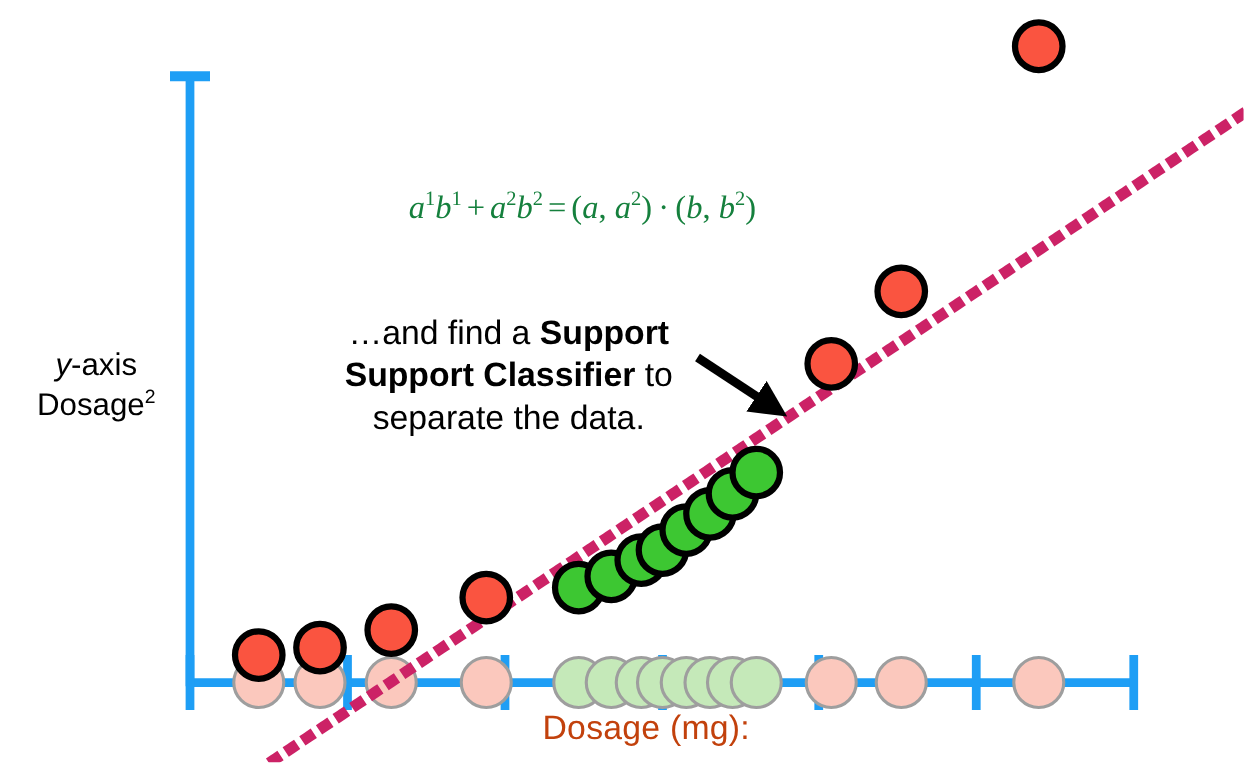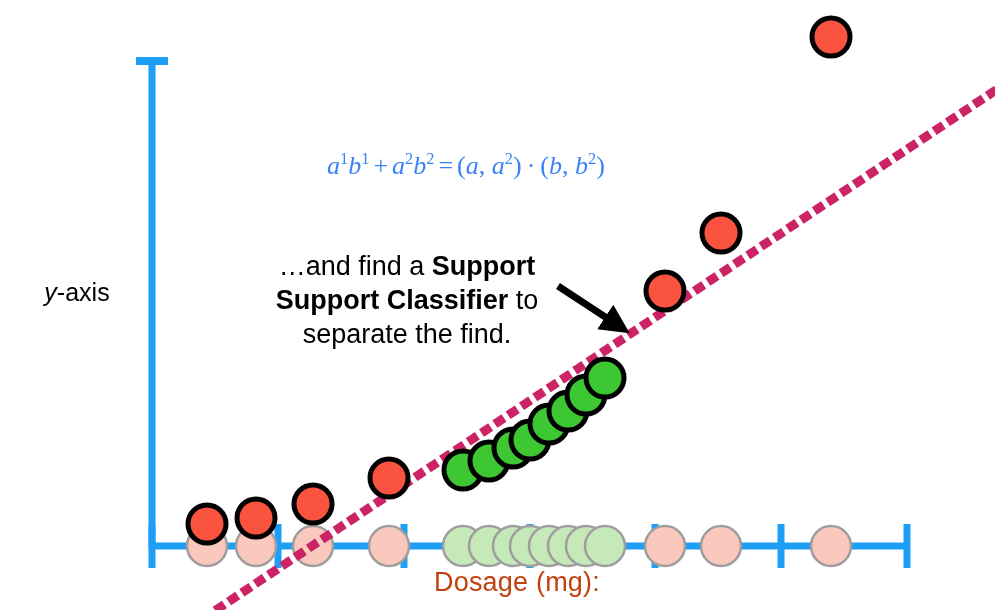--- a/index.html
+++ b/index.html
@@ -66,21 +66,21 @@
     letter-spacing: 0.2px;
     font-family: "Liberation Sans", sans-serif;
     white-space: nowrap;
   }
 
   
   #formula {
     position: absolute;
     left: 327px;
     top: 151px;
-    color: #3b82f6;
+    color: #15803d;
     font-family: "Liberation Serif", serif;
     font-size: 26px;
     white-space: nowrap;
   }
   #formula .v { font-style: italic; }
   #formula sup {
     font-size: 0.63em;
     vertical-align: super;
     line-height: 0;
   }
@@ -170,28 +170,29 @@
         <circle cx="831" cy="37" r="19" fill="#fa5440" stroke="#000000" stroke-width="5"></circle>
       </g>
 
     <line id="annotation-arrow" x1="558" y1="286" x2="614.5451417768095" y2="323.1582360247605" stroke="#000000" stroke-width="7" marker-end="url(#arrowhead)"></line>
   </svg>
 
   <div class="text-layer">
 
     <div id="y-axis-label">
       <div><span class="ital">y</span><span>-axis</span></div>
+      <div><span>Dosage</span><sup>2</sup></div>
     </div>
 
     <div id="x-axis-label">Dosage (mg):</div>
 
     <div id="formula">
       <span class="v">a</span><sup>1</sup><span class="v">b</span><sup>1</sup><span class="op">+</span><span class="v">a</span><sup>2</sup><span class="v">b</span><sup>2</sup><span class="op">=</span><span>(</span><span class="v">a</span><span>,</span>&nbsp;<span class="v">a</span><sup>2</sup><span>)</span><span class="dot">·</span><span>(</span><span class="v">b</span><span>,</span>&nbsp;<span class="v">b</span><sup>2</sup><span>)</span>
     </div>
 
     <div id="annotation">
       <span>…and find a </span><b>Support</b>
       <b>Support Classifier</b><span> to</span>
-      <span>separate the find.</span>
+      <span>separate the data.</span>
     </div>
 
   </div>
 </div>
 
 </body></html>

